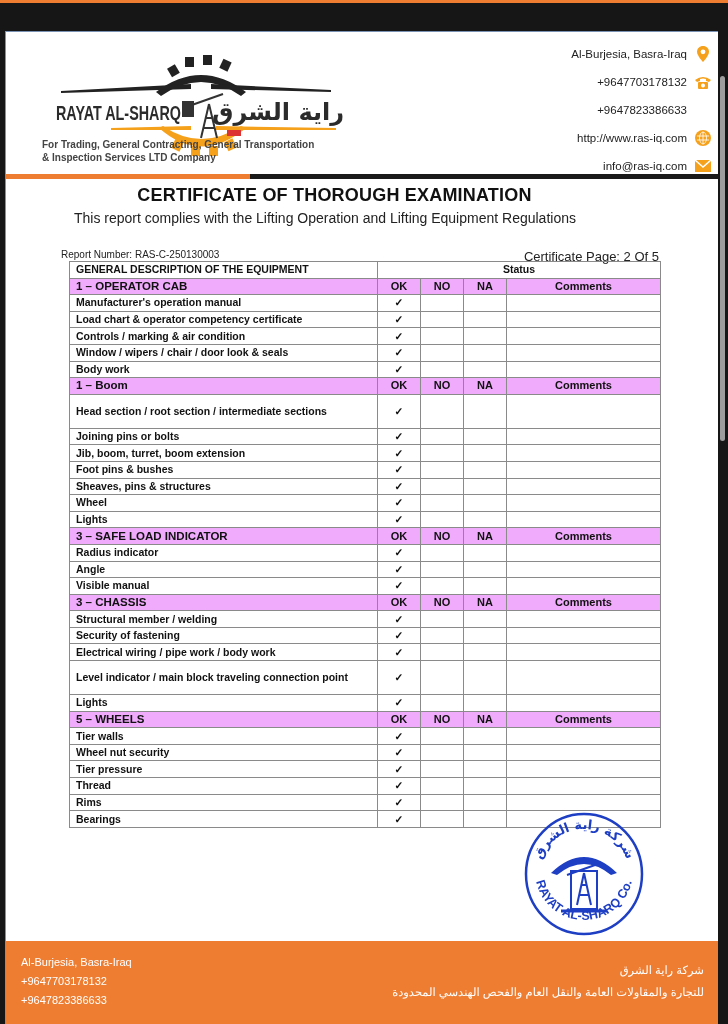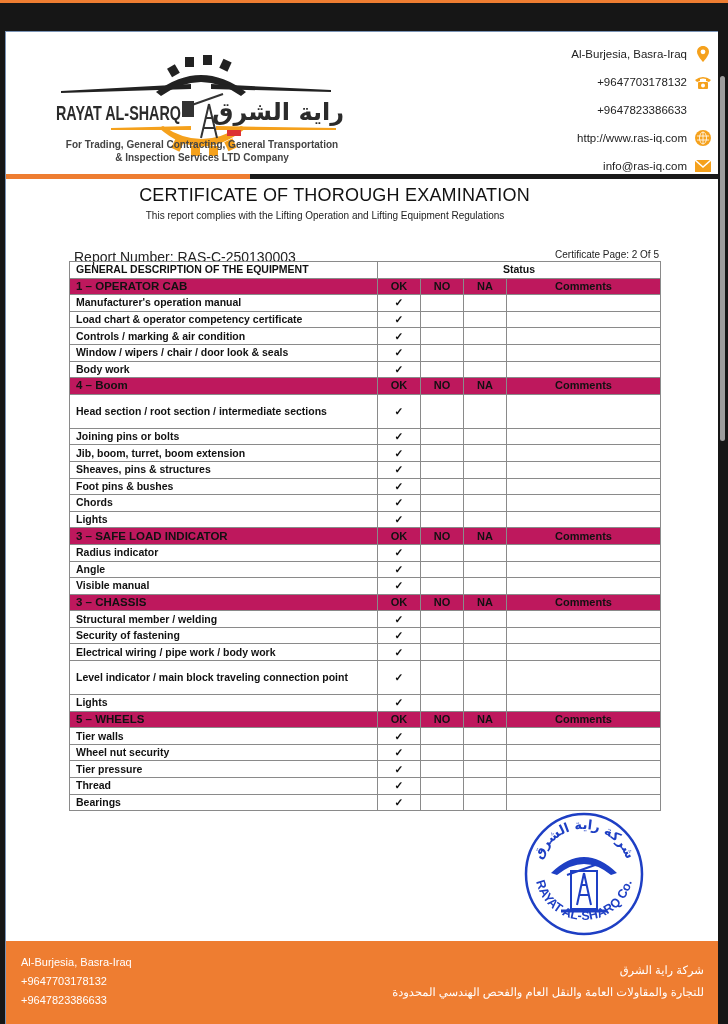--- a/index.html
+++ b/index.html
@@ -4,37 +4,37 @@
 <style>
   html,body{margin:0;padding:0;}
   body{width:728px;height:1024px;background:#161616;position:relative;overflow:hidden;font-family:"Liberation Sans",sans-serif;}
   .top-orange{position:absolute;left:0;top:0;width:728px;height:3px;background:#ee7d31;}
   .top-dark{position:absolute;left:0;top:3px;width:728px;height:28px;background:#161616;}
   .page{position:absolute;left:5px;top:31px;width:713px;height:993px;background:#ffffff;border-left:1px solid #7a93b5;border-top:1px solid #7a93b5;}
   .scrollbar{position:absolute;left:718px;top:31px;width:10px;height:993px;background:#161616;}
   .scroll-thumb{position:absolute;left:2px;top:45px;width:5px;height:365px;background:#9d9d9d;border-radius:3px;}
   
   .logo{position:absolute;left:45px;top:8px;width:300px;height:130px;}
-  .tagline{position:absolute;left:36px;top:106px;width:320px;text-align:center;font-size:10px;font-weight:bold;color:#444;line-height:13px;}
+  .tagline{position:absolute;left:36px;top:106px;width:320px;text-align:left;font-size:10px;font-weight:bold;color:#444;line-height:13px;}
   .contacts{position:absolute;right:8px;top:8px;width:260px;}
   .contact{display:flex;justify-content:flex-end;align-items:center;height:28px;font-size:11.5px;color:#222;}
   .contact .ic{width:16px;height:16px;margin-left:8px;display:inline-flex;align-items:center;justify-content:center;}
   .contact .ic.empty{visibility:hidden;}
   .hdr-line-o{position:absolute;left:0;top:142px;width:244px;height:5px;background:#ee7d31;}
   .hdr-line-d{position:absolute;left:244px;top:142px;width:469px;height:5px;background:#1a1a1a;}
   
-  .title{position:absolute;left:0;top:153px;width:657px;text-align:center;font-size:18px;font-weight:normal;color:#111;letter-spacing:0.2px;}
-  .subtitle{position:absolute;left:0;top:178px;width:638px;text-align:center;font-size:10px;color:#222;}
-  .reportno{position:absolute;left:68px;top:217px;font-size:14px;color:#222;}
-  .certpage{position:absolute;right:60px;top:217px;font-size:10px;color:#222;}
+  .title{position:absolute;left:0;top:153px;width:657px;text-align:center;font-size:18px;font-weight:bold;color:#111;letter-spacing:0.2px;}
+  .subtitle{position:absolute;left:0;top:178px;width:638px;text-align:center;font-size:14px;color:#222;}
+  .reportno{position:absolute;left:55px;top:217px;font-size:10px;color:#222;}
+  .certpage{position:absolute;right:60px;top:217px;font-size:13px;color:#222;}
   
   table.cert{position:absolute;left:63px;top:229px;width:591px;border-collapse:collapse;table-layout:fixed;}
   table.cert td{border:1px solid #8a8a8a;font-size:10.5px;color:#111;height:15.6px;padding:0 6px;font-weight:bold;line-height:15px;}
   table.cert td.c{text-align:center;padding:0;}
-  tr.sec td{background:#be185d;font-size:11px;}
+  tr.sec td{background:#f0abfc;font-size:11px;}
   tr.sec td.sec-title{font-size:11.5px;}
   tr.gen td{font-weight:bold;}
   td.chk{font-weight:normal;font-size:11px;}
   tr.tall td{height:33px;}
   
   .stamp{position:absolute;left:515px;top:779px;width:126px;height:126px;}
   
   .footer{position:absolute;left:0;top:909px;width:713px;height:84px;background:#ee7d31;}
   .foot-left{position:absolute;left:15px;top:12px;font-size:11px;color:#fff;line-height:19px;}
   .foot-right{position:absolute;right:15px;top:18px;text-align:right;font-size:11.5px;color:#fff;line-height:22px;direction:rtl;}
@@ -193,21 +193,21 @@
           <td></td>
         </tr>
         <tr>
           <td>Body work</td>
           <td class="c chk"><span>✓</span></td>
           <td class="c chk"></td>
           <td class="c chk"></td>
           <td></td>
         </tr>
         <tr class="sec">
-          <td class="sec-title">4 – Boom</td>
+          <td class="sec-title">1 – Boom</td>
           <td class="c">OK</td>
           <td class="c">NO</td>
           <td class="c">NA</td>
           <td class="c">Comments</td>
         </tr>
         <tr class="tall">
           <td>Head section / root section / intermediate sections</td>
           <td class="c chk"><span>✓</span></td>
           <td class="c chk"></td>
           <td class="c chk"></td>
@@ -221,35 +221,35 @@
           <td></td>
         </tr>
         <tr>
           <td>Jib, boom, turret, boom extension</td>
           <td class="c chk"><span>✓</span></td>
           <td class="c chk"></td>
           <td class="c chk"></td>
           <td></td>
         </tr>
         <tr>
+          <td>Foot pins &amp; bushes</td>
+          <td class="c chk"><span>✓</span></td>
+          <td class="c chk"></td>
+          <td class="c chk"></td>
+          <td></td>
+        </tr>
+        <tr>
           <td>Sheaves, pins &amp; structures</td>
           <td class="c chk"><span>✓</span></td>
           <td class="c chk"></td>
           <td class="c chk"></td>
           <td></td>
         </tr>
         <tr>
-          <td>Foot pins &amp; bushes</td>
-          <td class="c chk"><span>✓</span></td>
-          <td class="c chk"></td>
-          <td class="c chk"></td>
-          <td></td>
-        </tr>
-        <tr>
-          <td>Chords</td>
+          <td>Wheel</td>
           <td class="c chk"><span>✓</span></td>
           <td class="c chk"></td>
           <td class="c chk"></td>
           <td></td>
         </tr>
         <tr>
           <td>Lights</td>
           <td class="c chk"><span>✓</span></td>
           <td class="c chk"></td>
           <td class="c chk"></td>
@@ -348,20 +348,27 @@
         </tr>
         <tr>
           <td>Tier pressure</td>
           <td class="c chk"><span>✓</span></td>
           <td class="c chk"></td>
           <td class="c chk"></td>
           <td></td>
         </tr>
         <tr>
           <td>Thread</td>
+          <td class="c chk"><span>✓</span></td>
+          <td class="c chk"></td>
+          <td class="c chk"></td>
+          <td></td>
+        </tr>
+        <tr>
+          <td>Rims</td>
           <td class="c chk"><span>✓</span></td>
           <td class="c chk"></td>
           <td class="c chk"></td>
           <td></td>
         </tr>
         <tr>
           <td>Bearings</td>
           <td class="c chk"><span>✓</span></td>
           <td class="c chk"></td>
           <td class="c chk"></td>

